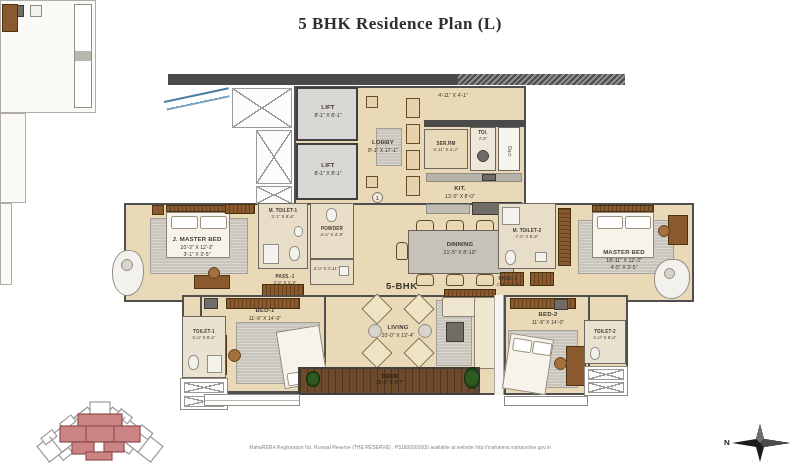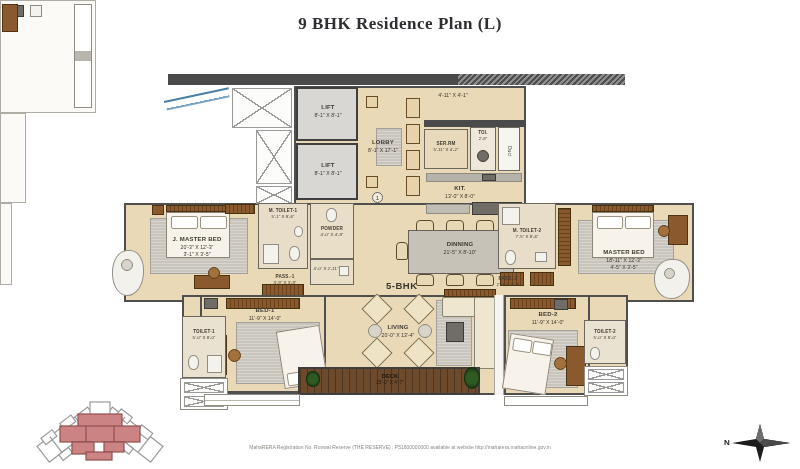--- a/index.html
+++ b/index.html
@@ -56,21 +56,21 @@
   .ledge{position:absolute;background:#ffffff;border:1px solid #8f8c83;box-sizing:border-box;
          background-image:linear-gradient(0deg,transparent 45%,#b9b6ae 45%,#b9b6ae 55%,transparent 55%);}
   .unitlbl{position:absolute;font-size:9.5px;font-weight:bold;color:#3a362e;letter-spacing:.5px;}
   .footer{position:absolute;top:444px;left:0;width:800px;text-align:center;font-size:5px;color:#8a8a85;}
   .north-n{position:absolute;font-size:8px;font-weight:bold;color:#222;}
   svg{display:block;}
 </style>
 </head>
 <body>
 
-<div class="title">9 BHK Residence Plan (L)</div>
+<div class="title">5 BHK Residence Plan (L)</div>
 
 <div class="base" style="left:294px;top:86px;width:232px;height:131px;"></div>
 <div class="base" style="left:124px;top:203px;width:570px;height:99px;"></div>
 <div class="base" style="left:182px;top:295px;width:446px;height:100px;"></div>
 
 <div class="wall" style="left:168px;top:74px;width:457px;height:11px;"></div>
 <div class="wall hatch" style="left:458px;top:74px;width:167px;height:11px;"></div>
 <div class="glass" style="left:164px;top:94px;width:66px;height:6px;"></div>
 
 <div class="xbox" style="left:232px;top:88px;width:60px;height:40px;"></div>

